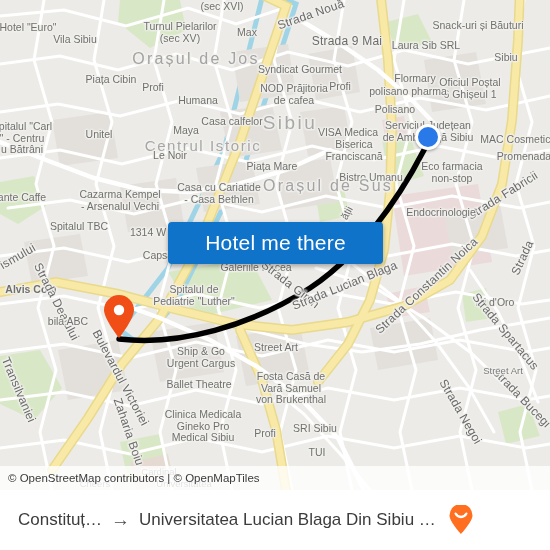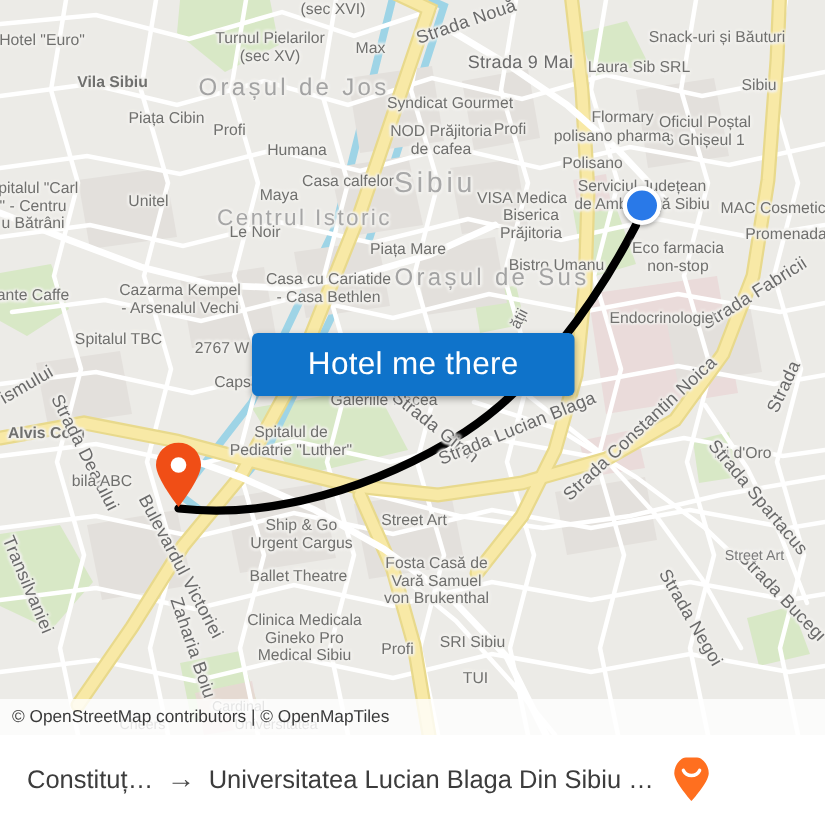--- a/index.html
+++ b/index.html
@@ -217,21 +217,21 @@
     <div id="label-layer">
         <div class="lbl poi" style="left: 28px; top: 28px;">Hotel "Euro"</div>
         <div class="lbl poi" style="left: 180px; top: 32px;">Turnul Pielarilor
 (sec XV)</div>
         <div class="lbl poi" style="left: 222px; top: 7px;">(sec XVI)</div>
         <div class="lbl street" style="left: 311px; top: 15px; transform: translate(-50%, -50%) rotate(-19deg);">Strada Nouă</div>
         <div class="lbl poi" style="left: 478px; top: 26px;">Snack-uri și Băuturi</div>
         <div class="lbl street" style="left: 347px; top: 42px;">Strada 9 Mai</div>
         <div class="lbl poi" style="left: 426px; top: 46px;">Laura Sib SRL</div>
         <div class="lbl poi" style="left: 506px; top: 58px;">Sibiu</div>
-        <div class="lbl poi" style="left: 75px; top: 56px; font-weight: bold;">Vila Sibiu</div>
+        <div class="lbl poi" style="left: 75px; top: 40px;">Vila Sibiu</div>
         <div class="lbl area" style="left: 196px; top: 59px;">Orașul de Jos</div>
         <div class="lbl poi" style="left: 247px; top: 33px;">Max</div>
         <div class="lbl poi" style="left: 300px; top: 70px;">Syndicat Gourmet</div>
         <div class="lbl poi" style="left: 415px; top: 79px;">Flormary</div>
         <div class="lbl poi" style="left: 470px; top: 88px;">Oficiul Poștal
 6 Ghișeul 1</div>
         <div class="lbl poi" style="left: 111px; top: 80px;">Piața Cibin</div>
         <div class="lbl poi" style="left: 340px; top: 87px;">Profi</div>
         <div class="lbl poi" style="left: 153px; top: 88px;">Profi</div>
         <div class="lbl poi" style="left: 294px; top: 94px;">NOD Prăjitoria
@@ -245,37 +245,37 @@
         <div class="lbl poi" style="left: 348px; top: 133px;">VISA Medica</div>
         <div class="lbl poi" style="left: 428px; top: 131px;">Serviciul Județean
 de Ambulanță Sibiu</div>
         <div class="lbl poi" style="left: 518px; top: 140px;">MAC Cosmetics</div>
         <div class="lbl poi" style="left: 22px; top: 138px;">Spitalul "Carl
 " - Centru
 u Bătrâni</div>
         <div class="lbl poi" style="left: 99px; top: 135px;">Unitel</div>
         <div class="lbl district" style="left: 203px; top: 146px;">Centrul Istoric</div>
         <div class="lbl poi" style="left: 354px; top: 150px;">Biserica
-Prăjitoria</div>
+Franciscană</div>
         <div class="lbl poi" style="left: 452px; top: 172px;">Eco farmacia
 non-stop</div>
         <div class="lbl poi" style="left: 524px; top: 157px;">Promenada</div>
         <div class="lbl poi" style="left: 170px; top: 156px;">Le Noir</div>
         <div class="lbl poi" style="left: 272px; top: 167px;">Piața Mare</div>
         <div class="lbl poi" style="left: 371px; top: 178px;">Bistro Umanu</div>
         <div class="lbl poi" style="left: 22px; top: 198px;">ante Caffe</div>
         <div class="lbl poi" style="left: 120px; top: 200px;">Cazarma Kempel
 - Arsenalul Vechi</div>
         <div class="lbl poi" style="left: 219px; top: 193px;">Casa cu Cariatide
 - Casa Bethlen</div>
         <div class="lbl area" style="left: 328px; top: 186px;">Orașul de Sus</div>
         <div class="lbl street" style="left: 503px; top: 196px; transform: translate(-50%, -50%) rotate(-32deg);">Strada Fabricii</div>
         <div class="lbl poi" style="left: 441px; top: 213px;">Endocrinologie</div>
         <div class="lbl poi" style="left: 79px; top: 227px;">Spitalul TBC</div>
-        <div class="lbl poi" style="left: 148px; top: 233px;">2767 W</div>
+        <div class="lbl poi" style="left: 148px; top: 233px;">1314 W</div>
         <div class="lbl street-sm" style="left: 347px; top: 213px; transform: translate(-50%, -50%) rotate(-62deg);">ății</div>
         <div class="lbl street" style="left: 523px; top: 258px; transform: translate(-50%, -50%) rotate(-65deg);">Strada</div>
         <div class="lbl street" style="left: 18px; top: 257px; transform: translate(-50%, -50%) rotate(-30deg);">ismului</div>
         <div class="lbl poi" style="left: 158px; top: 256px;">Capsa</div>
         <div class="lbl poi" style="left: 256px; top: 268px;">Galeriile Pacea</div>
         <div class="lbl street" style="left: 290px; top: 285px; transform: translate(-50%, -50%) rotate(38deg);">Strada Gimn</div>
         <div class="lbl street" style="left: 345px; top: 286px; transform: translate(-50%, -50%) rotate(-22deg);">Strada Lucian Blaga</div>
         <div class="lbl street" style="left: 427px; top: 286px; transform: translate(-50%, -50%) rotate(-43deg);">Strada Constantin Noica</div>
         <div class="lbl poi" style="left: 31px; top: 290px; font-weight: bold;">Alvis Com</div>
         <div class="lbl street" style="left: 56px; top: 302px; transform: translate(-50%, -50%) rotate(63deg);">Strada Dealului</div>

